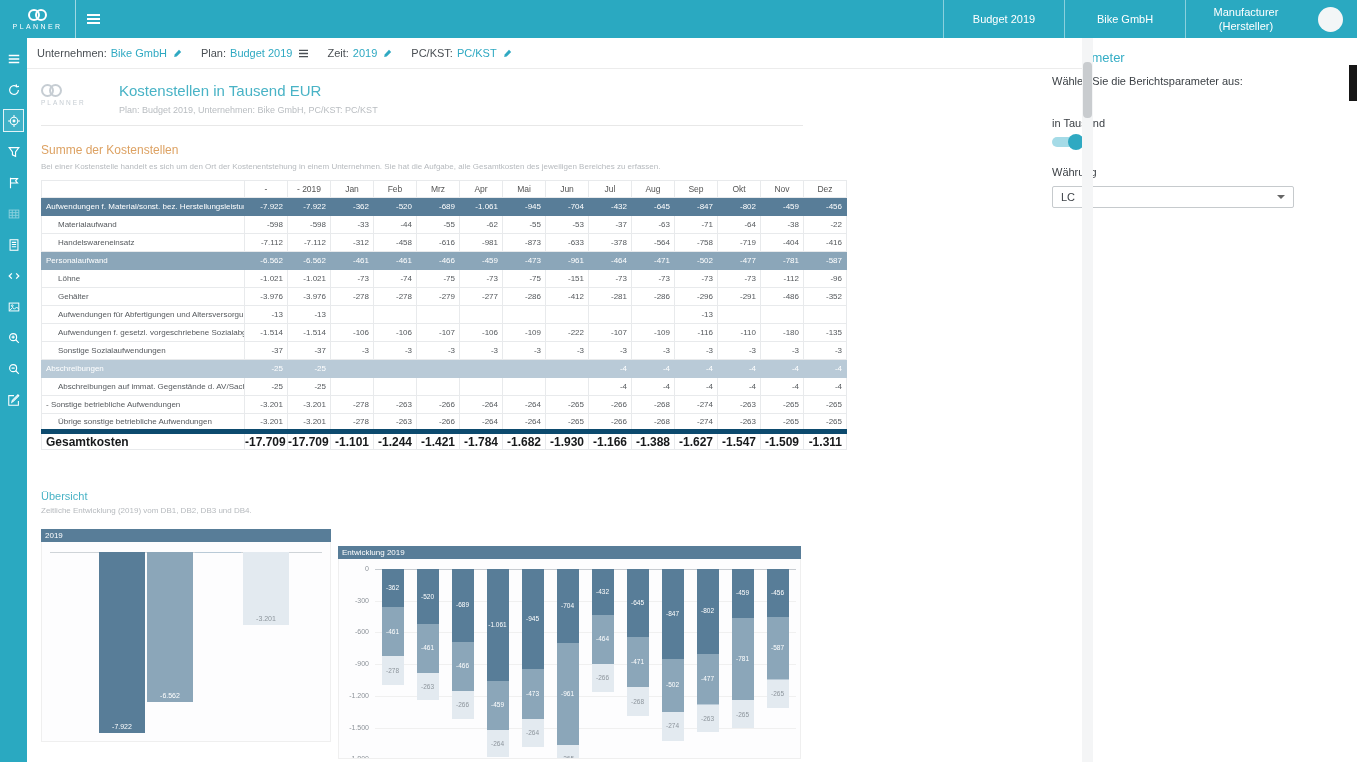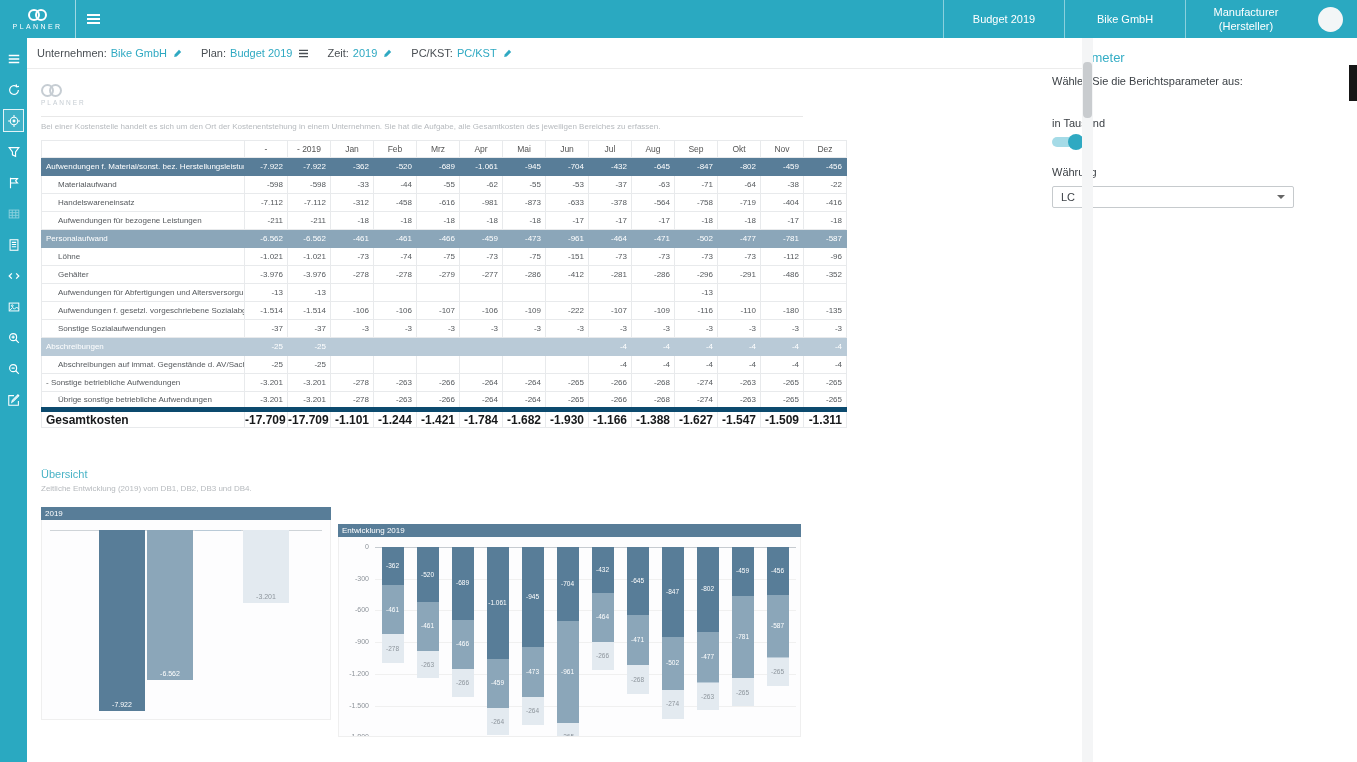--- a/index.html
+++ b/index.html
@@ -232,22 +232,27 @@
 
 <div class="main">
   <div class="report-header">
     <div class="report-logo">
       <div class="rings">
           <span class="ring"></span>
           <span class="ring"></span>
         </div>
       <div class="logo-text">PLANNER</div>
     </div>
+    <div>
+      <div class="report-title">Kostenstellen in Tausend EUR</div>
+      <div class="report-subtitle">Plan: Budget 2019, Unternehmen: Bike GmbH, PC/KST: PC/KST</div>
+    </div>
   </div>
   <div class="hr"></div>
+  <div class="section-title">Summe der Kostenstellen</div>
   <div class="section-desc">Bei einer Kostenstelle handelt es sich um den Ort der Kostenentstehung in einem Unternehmen. Sie hat die Aufgabe, alle Gesamtkosten des jeweiligen Bereiches zu erfassen.</div>
 
   <table class="cost-table">
     <thead>
         <tr id="table-head">
           <th class="lbl"></th>
           <th>-</th>
           <th>- 2019</th>
           <th>Jan</th>
           <th>Feb</th>
@@ -307,37 +312,20 @@
           <td>-616</td>
           <td>-981</td>
           <td>-873</td>
           <td>-633</td>
           <td>-378</td>
           <td>-564</td>
           <td>-758</td>
           <td>-719</td>
           <td>-404</td>
           <td>-416</td>
-        </tr>
-        <tr class="sub">
-          <td class="lbl">Aufwendungen für bezogene Leistungen</td>
-          <td>-211</td>
-          <td>-211</td>
-          <td>-18</td>
-          <td>-18</td>
-          <td>-18</td>
-          <td>-18</td>
-          <td>-18</td>
-          <td>-17</td>
-          <td>-17</td>
-          <td>-17</td>
-          <td>-18</td>
-          <td>-18</td>
-          <td>-17</td>
-          <td>-18</td>
         </tr>
         <tr class="group-medium">
           <td class="lbl">Personalaufwand</td>
           <td>-6.562</td>
           <td>-6.562</td>
           <td>-461</td>
           <td>-461</td>
           <td>-466</td>
           <td>-459</td>
           <td>-473</td>

